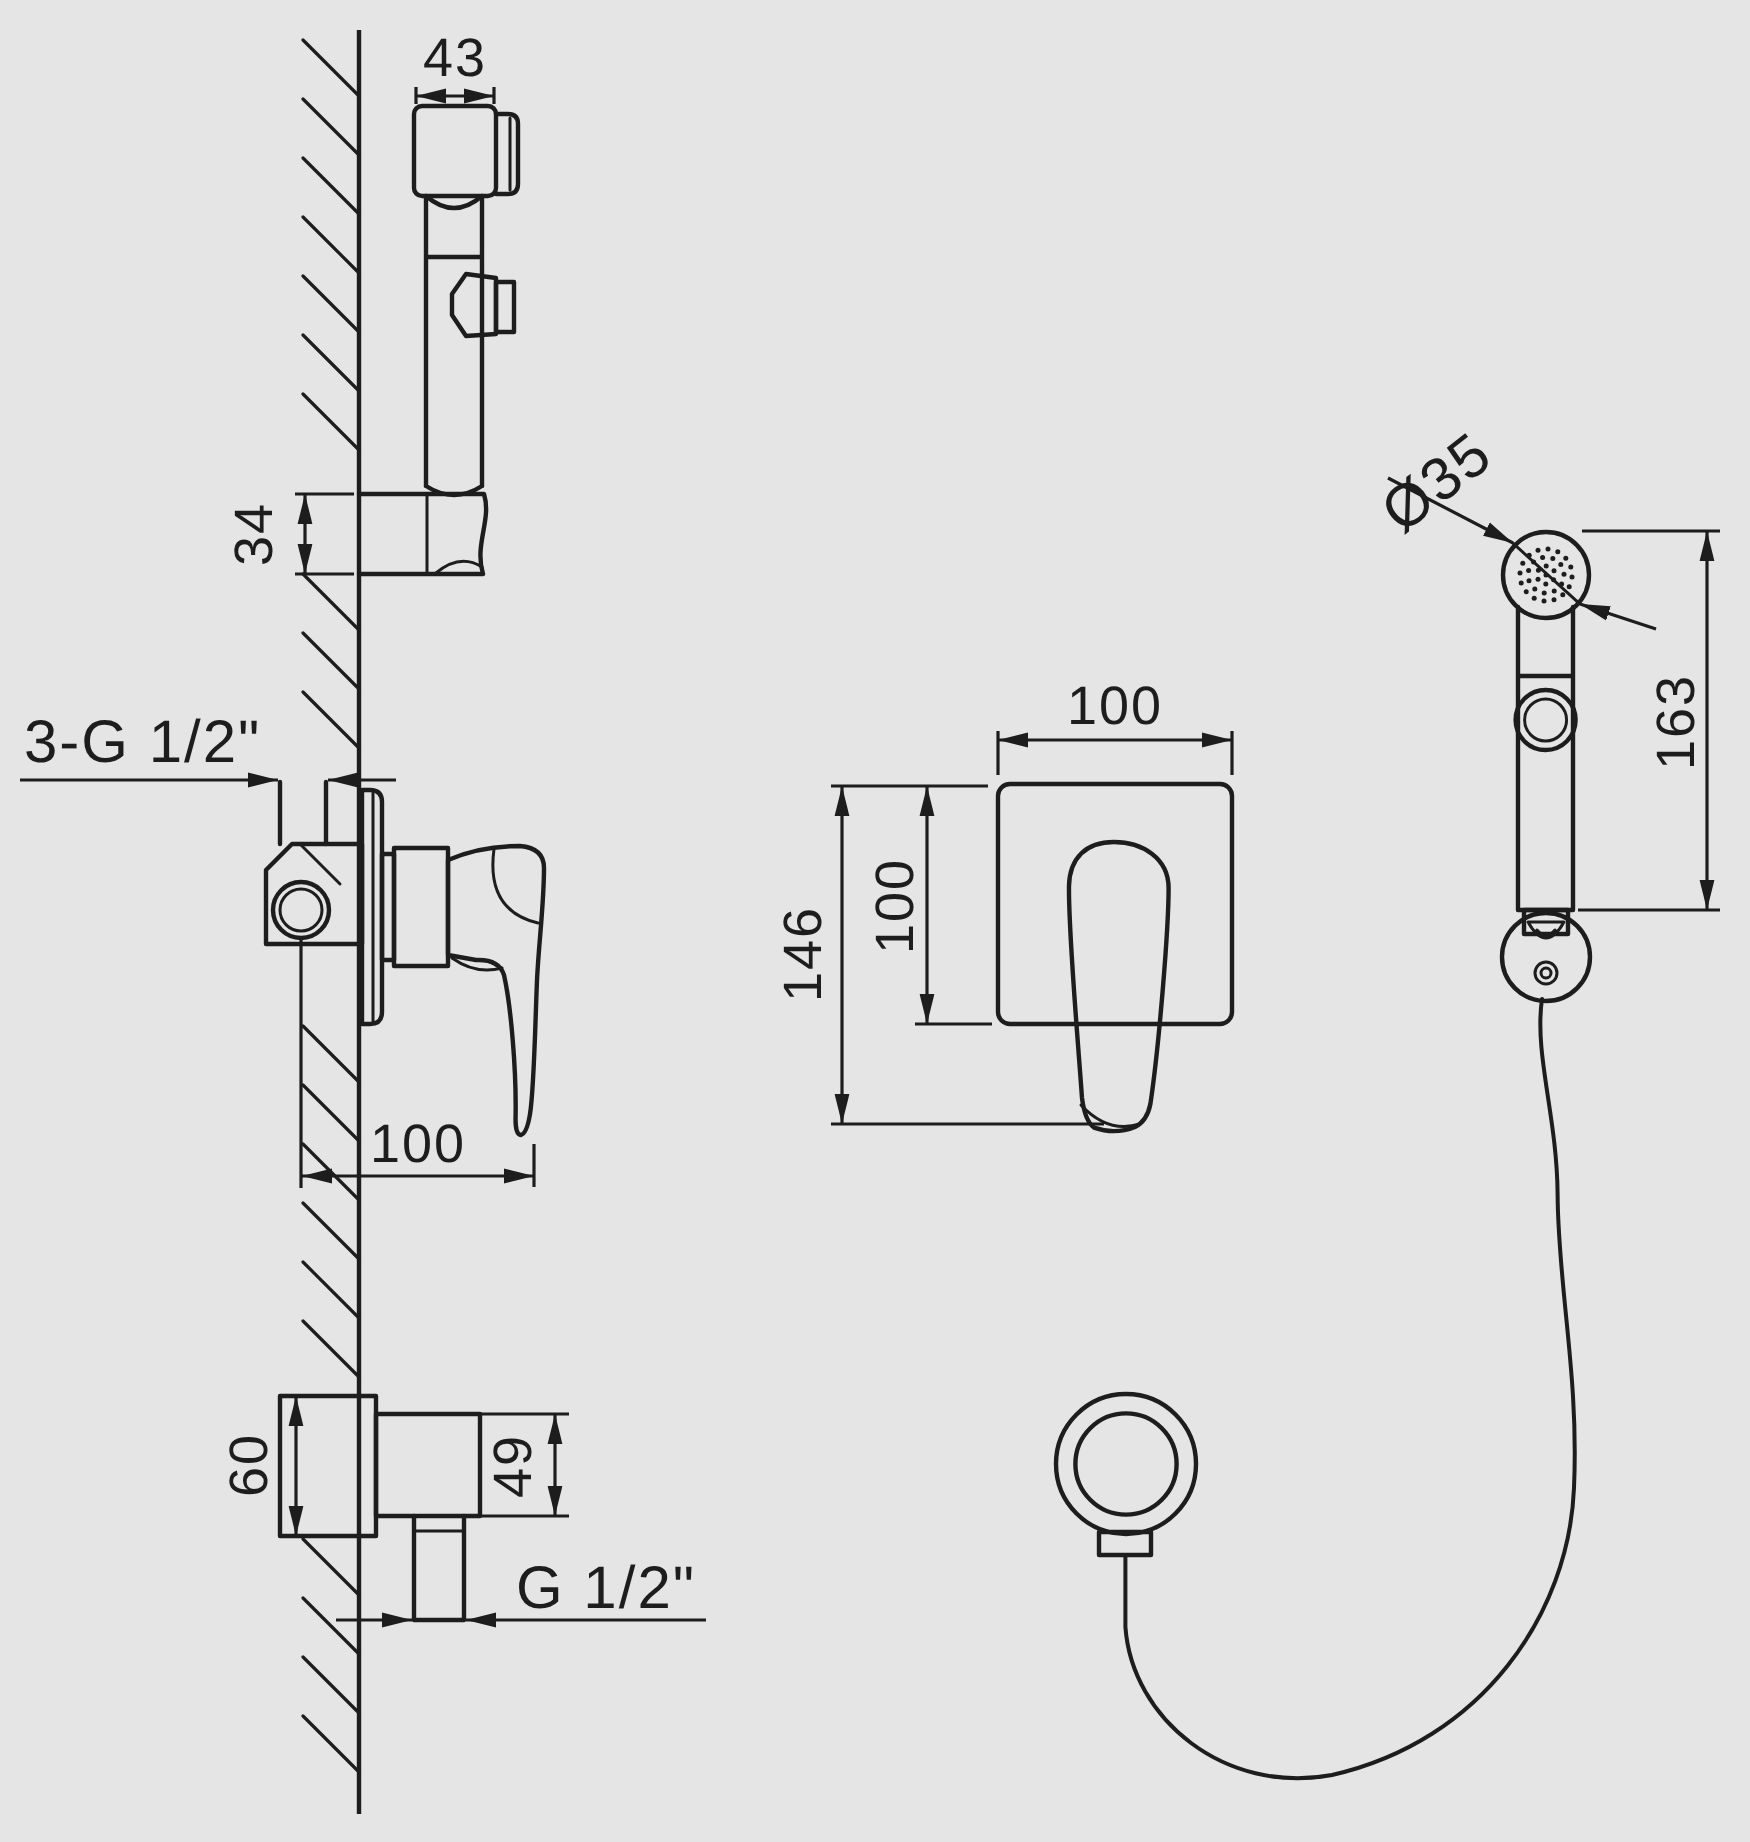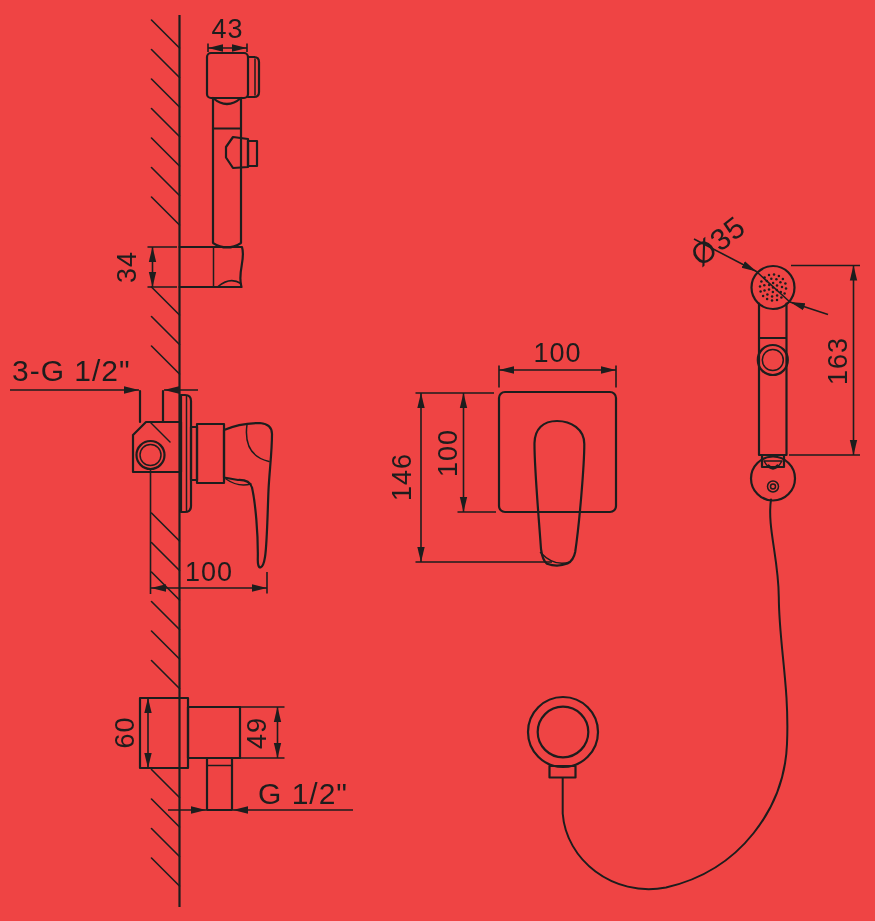--- a/index.html
+++ b/index.html
@@ -1,16 +1,16 @@
 <!DOCTYPE html>
 <html><head>
 <meta charset="utf-8">
 <style>
   html,body{margin:0;padding:0;background:#ffffff;}
-  .stage{position:relative;width:875px;height:921px;background:#ef4444;overflow:hidden;}
+  .stage{position:relative;width:875px;height:921px;background:#e5e5e5;overflow:hidden;}
   svg{display:block;}
   .obj{stroke:#1d1d1d;stroke-width:2.2;fill:none;stroke-linecap:round;stroke-linejoin:round;}
   .obj-thin{stroke:#1d1d1d;stroke-width:1.5;fill:none;stroke-linecap:round;}
   .dim{stroke:#1d1d1d;stroke-width:1.6;fill:none;stroke-linecap:butt;}
   .hatch{stroke:#1d1d1d;stroke-width:1.6;fill:none;stroke-linecap:round;}
   .wall{stroke:#1d1d1d;stroke-width:2.2;fill:none;}
   .hose{stroke:#1d1d1d;stroke-width:2;fill:none;stroke-linecap:round;}
   text{font-family:"Liberation Sans","DejaVu Sans",sans-serif;fill:#1d1d1d;letter-spacing:1px;}
   .num{font-size:27px;}
   .big{font-size:30px;}

